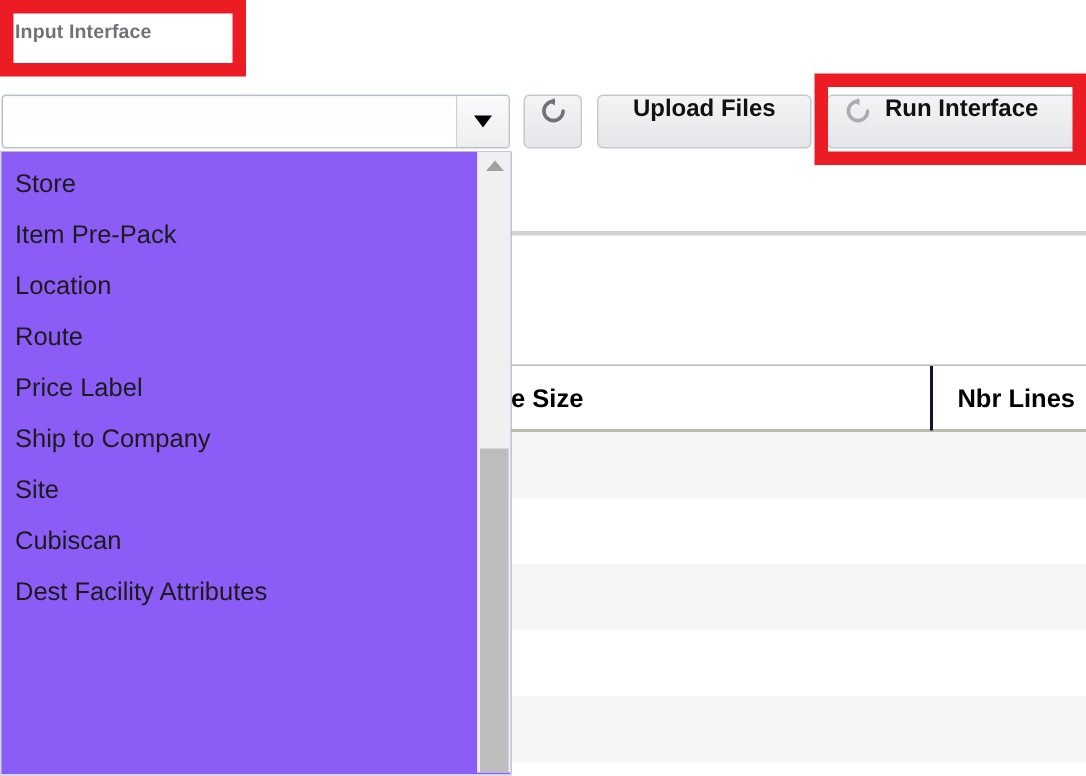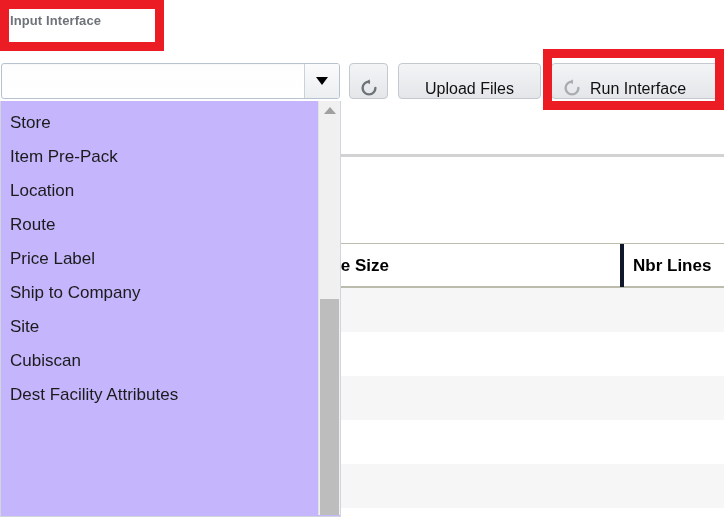--- a/index.html
+++ b/index.html
@@ -91,25 +91,25 @@
 
   .tool-btn {
     position: absolute;
     top: 7px;
     height: 36px;
     box-sizing: border-box;
     border: 1px solid #c3c9ce;
     border-radius: 4px;
     background: linear-gradient(#f3f4f6, #e4e6e9);
     display: flex;
-    align-items: flex-end;
+    align-items: flex-start;
     justify-content: center;
     gap: 8px;
     font-size: 16px;
-    font-weight: normal;
+    font-weight: bold;
     color: #111;
     cursor: pointer;
     white-space: nowrap;
     padding: 0 12px;
   }
   .btn-refresh-only {
     left: 349px;
     width: 39px;
     padding: 0;
   }
@@ -177,21 +177,22 @@
     left: 0;
     width: 287px;
     padding-left: 4px;
     box-sizing: border-box;
   }
   .th-nbrlines {
     left: 288px;
     width: 104px;
     padding-left: 9px;
     box-sizing: border-box;
-    border-left: 4px solid #0f172a;
+    border-left: 2px solid #0f172a;
+    text-align: center;
   }
   .bg-rows {
     position: absolute;
     left: 0;
     top: 131px;
     width: 392px;
     height: 229px;
   }
   .bg-row {
     height: 44px;
@@ -201,21 +202,21 @@
     background: #f6f6f6;
   }
 
   
   .dropdown {
     position: absolute;
     left: 0;
     top: 101px;
     width: 341px;
     height: 416px;
-    background: #c4b5fd;
+    background: #8b5cf6;
     border: 1px solid #cfd6dc;
     border-top: none;
     box-sizing: border-box;
     overflow: hidden;
   }
   .dropdown-list {
     position: absolute;
     left: 0;
     top: 0;
     width: 318px;

